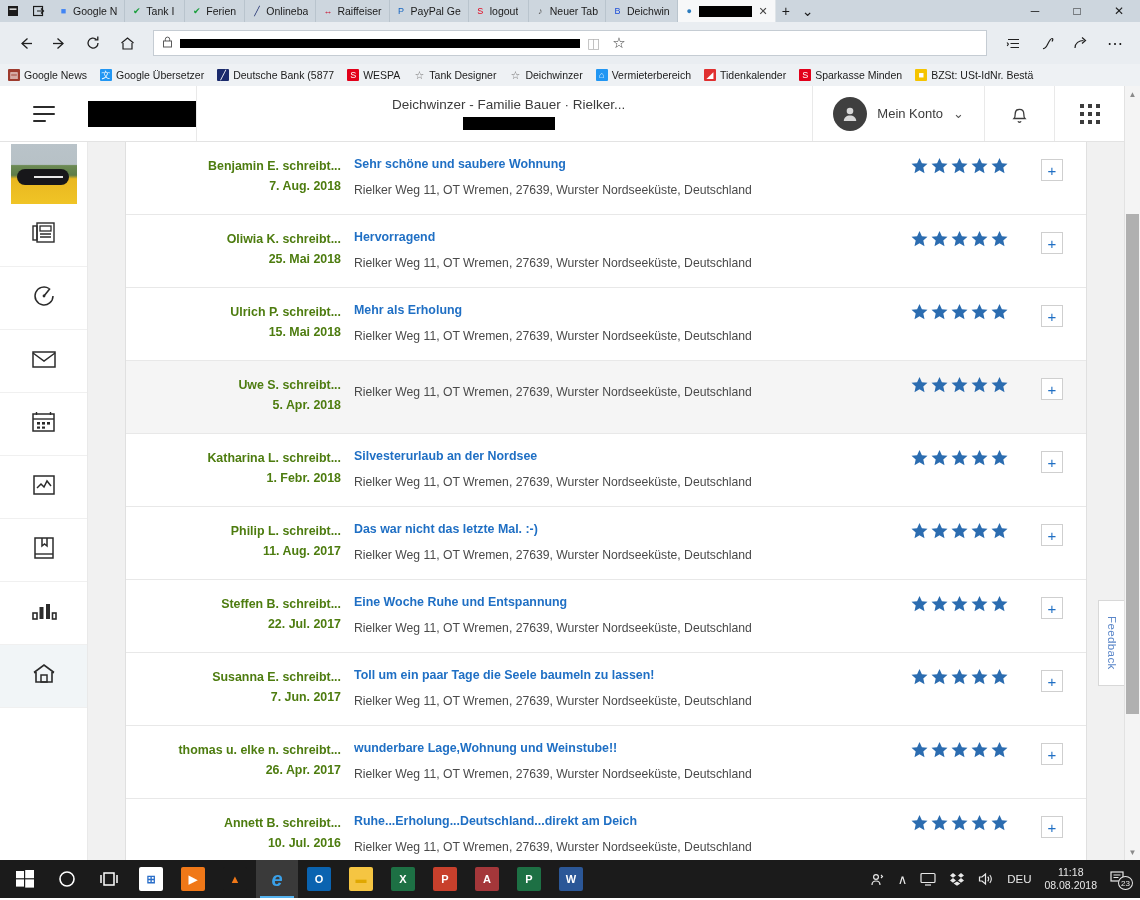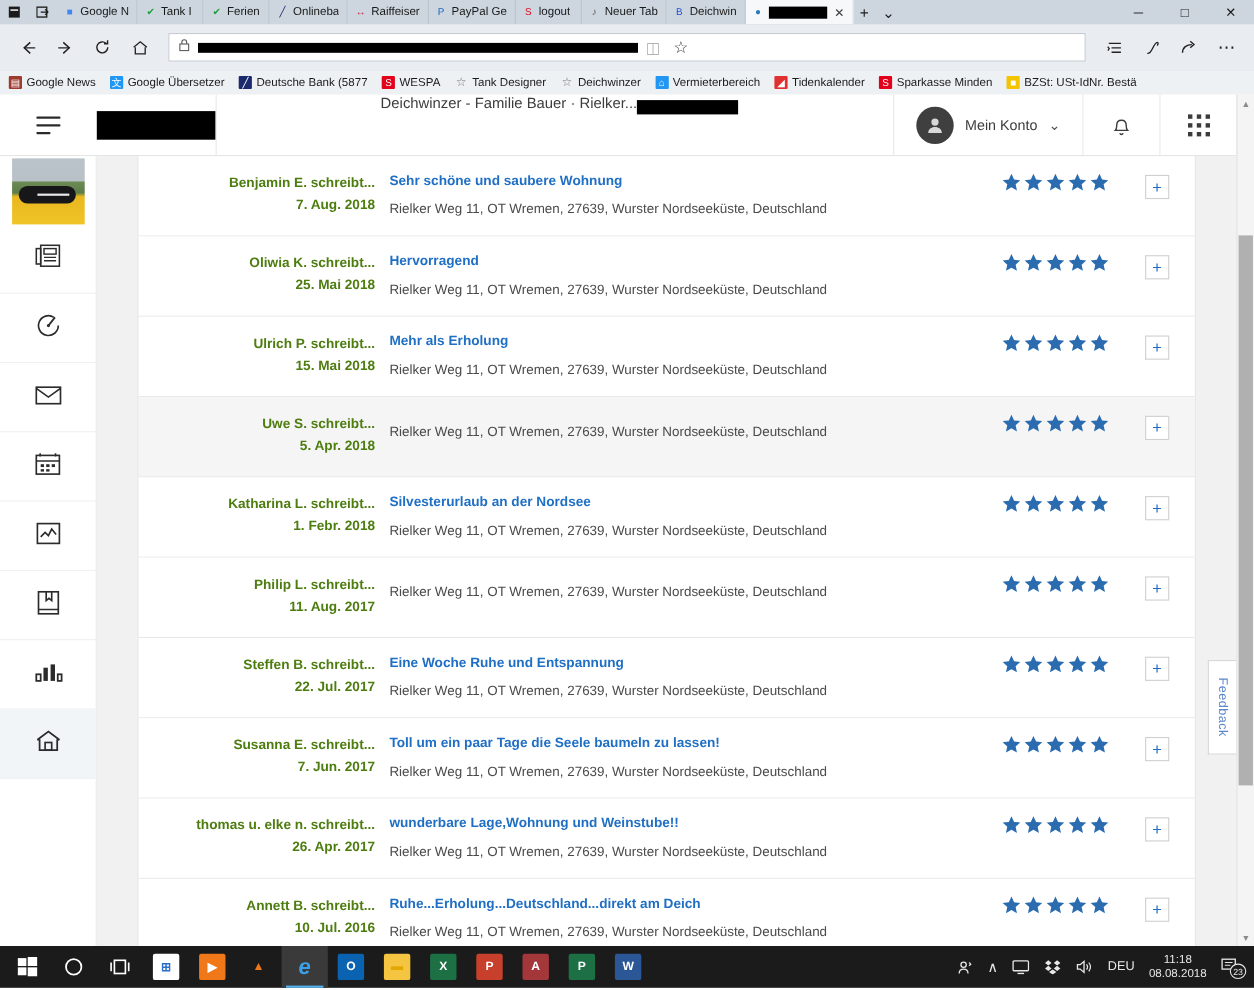--- a/index.html
+++ b/index.html
@@ -92,21 +92,21 @@
   }
   #hamburger {
     width: 88px; display: flex; align-items: center; justify-content: center;
     flex: none;
   }
   #hamburger .bar {
     display: block; height: 2px; background: #2b2b2b; border-radius: 1px;
   }
   #brand-logo { width: 108px; height: 26px; flex: none; }
   #header-center {
-    flex: 1; display: flex; flex-direction: row; 
+    flex: 1; display: flex; flex-direction: column; align-items: center;
     justify-content: center; border-left: 1px solid #e9e9e9;
     height: 100%; padding-left: 8px;
   }
   #header-title { font-size: 13.5px; color: #3c3c3c; }
   #header-sub { width: 92px; height: 13px; margin-top: 5px; }
   #account-box {
     display: flex; align-items: center; gap: 10px; padding: 0 20px;
     height: 100%; border-left: 1px solid #e9e9e9; flex: none;
   }
   #avatar {
@@ -698,20 +698,21 @@
           <div class="rev-plus">
             <div class="plus-btn">+</div>
           </div>
         </div>
         <div class="rev-row">
           <div class="rev-meta">
             <div>Philip L. schreibt...</div>
             <div>11. Aug. 2017</div>
           </div>
           <div class="rev-body">
+            <div class="rev-title">Das war nicht das letzte Mal. :-)</div>
             <div class="rev-addr">Rielker Weg 11, OT Wremen, 27639, Wurster Nordseeküste, Deutschland</div>
           </div>
           <div class="rev-stars">
             <svg width="19" height="18" viewBox="0 0 19 18">
               <path d="M9.5 1l2.4 5.2 5.6.6-4.2 3.8 1.2 5.6-5-2.9-5 2.9 1.2-5.6L1.5 6.8l5.6-.6z" fill="#2b6cb0"></path>
             </svg>
             <svg width="19" height="18" viewBox="0 0 19 18">
               <path d="M9.5 1l2.4 5.2 5.6.6-4.2 3.8 1.2 5.6-5-2.9-5 2.9 1.2-5.6L1.5 6.8l5.6-.6z" fill="#2b6cb0"></path>
             </svg>
             <svg width="19" height="18" viewBox="0 0 19 18">

